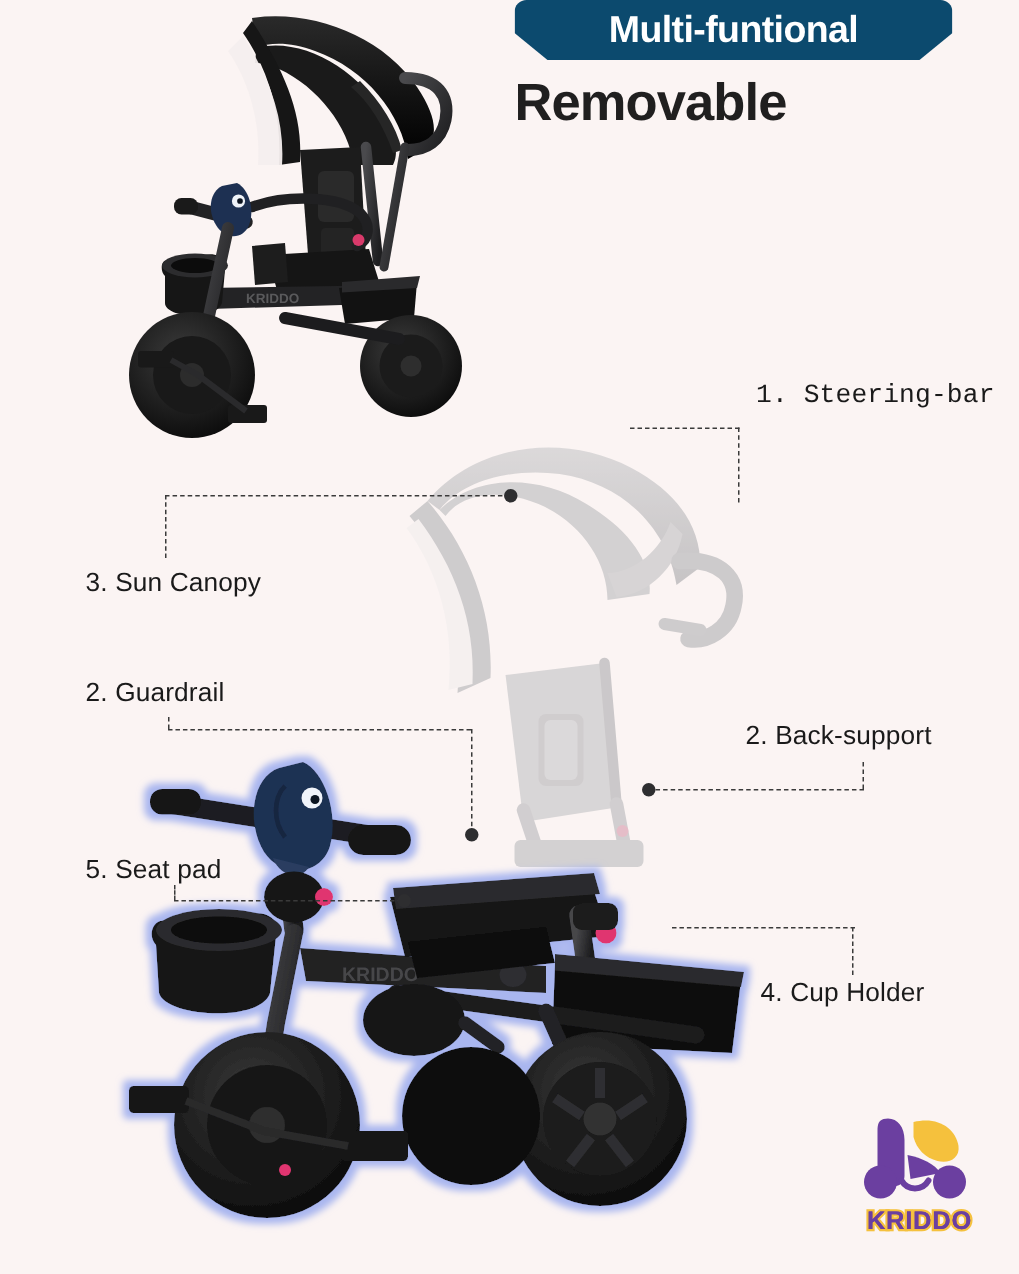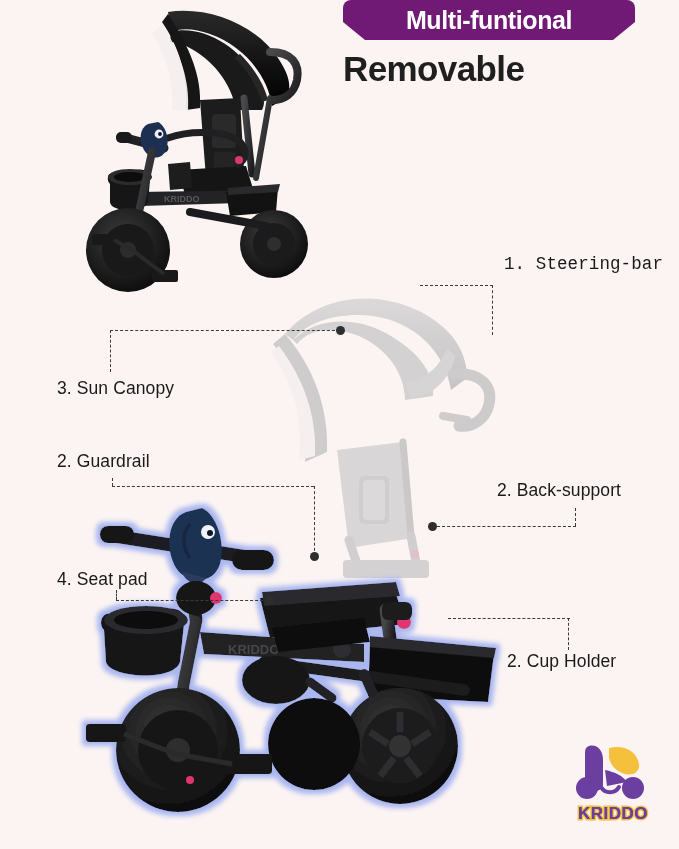--- a/index.html
+++ b/index.html
@@ -8,21 +8,21 @@
     background:#fbf4f3;
     font-family:"Liberation Sans", sans-serif;
     overflow:hidden;
     position:relative;
   }
   .stage{position:absolute;inset:0;}
 
   
   .banner{
     position:absolute;left:343px;top:0px;width:292px;height:40px;
-    background:#701a75;
+    background:#0c4a6e;
     border-radius:8px 8px 0 0;
     -webkit-clip-path:polygon(22px 0,270px 0,292px 0,292px 22px,270px 40px,22px 40px,0 22px,0 0);
     clip-path:polygon(22px 0,270px 0,292px 0,292px 22px,270px 40px,22px 40px,0 22px,0 0);
     display:flex;align-items:center;justify-content:center;
   }
   .banner-text{
     color:#ffffff;font-size:25px;font-weight:bold;letter-spacing:-0.4px;
     line-height:1;white-space:nowrap;
   }
 
@@ -309,23 +309,23 @@
   <div class="lead h" style="left:448px;top:618px;width:122px;"></div>
 
   <div class="label" style="left:504px;top:256px;font-family:Liberation Mono, monospace;">1. Steering-bar</div>
 
   <div class="label" style="left:497px;top:482px;">2. Back-support</div>
 
   <div class="label" style="left:57px;top:380px;">3. Sun Canopy</div>
 
   <div class="label" style="left:57px;top:453px;">2. Guardrail</div>
 
-  <div class="label" style="left:57px;top:571px;">4. Seat pad</div>
-
-  <div class="label" style="left:507px;top:653px;">2. Cup Holder</div>
+  <div class="label" style="left:57px;top:571px;">5. Seat pad</div>
+
+  <div class="label" style="left:507px;top:653px;">4. Cup Holder</div>
 
   <div class="logo">
     <svg width="100" height="62" viewBox="0 0 100 62">
       <path d="M46 6 C62 2 74 10 76 22 C77 30 70 34 62 32 C54 30 48 24 46 16 Z" fill="#f5c13d"></path>
       <path d="M26 4 C34 2 40 8 40 18 L40 42 C40 48 34 50 30 48 C24 46 22 40 22 34
                L22 12 C22 7 23 5 26 4 Z" fill="#6b3fa0"></path>
       <path d="M42 28 C52 30 60 34 64 40 L44 44 Z" fill="#6b3fa0"></path>
       <circle cx="24" cy="46" r="11" fill="#6b3fa0"></circle>
       <circle cx="70" cy="46" r="11" fill="#6b3fa0"></circle>
       <path d="M38 45 C42 52 52 52 56 45" fill="none" stroke="#6b3fa0" stroke-width="4" stroke-linecap="round"></path>

